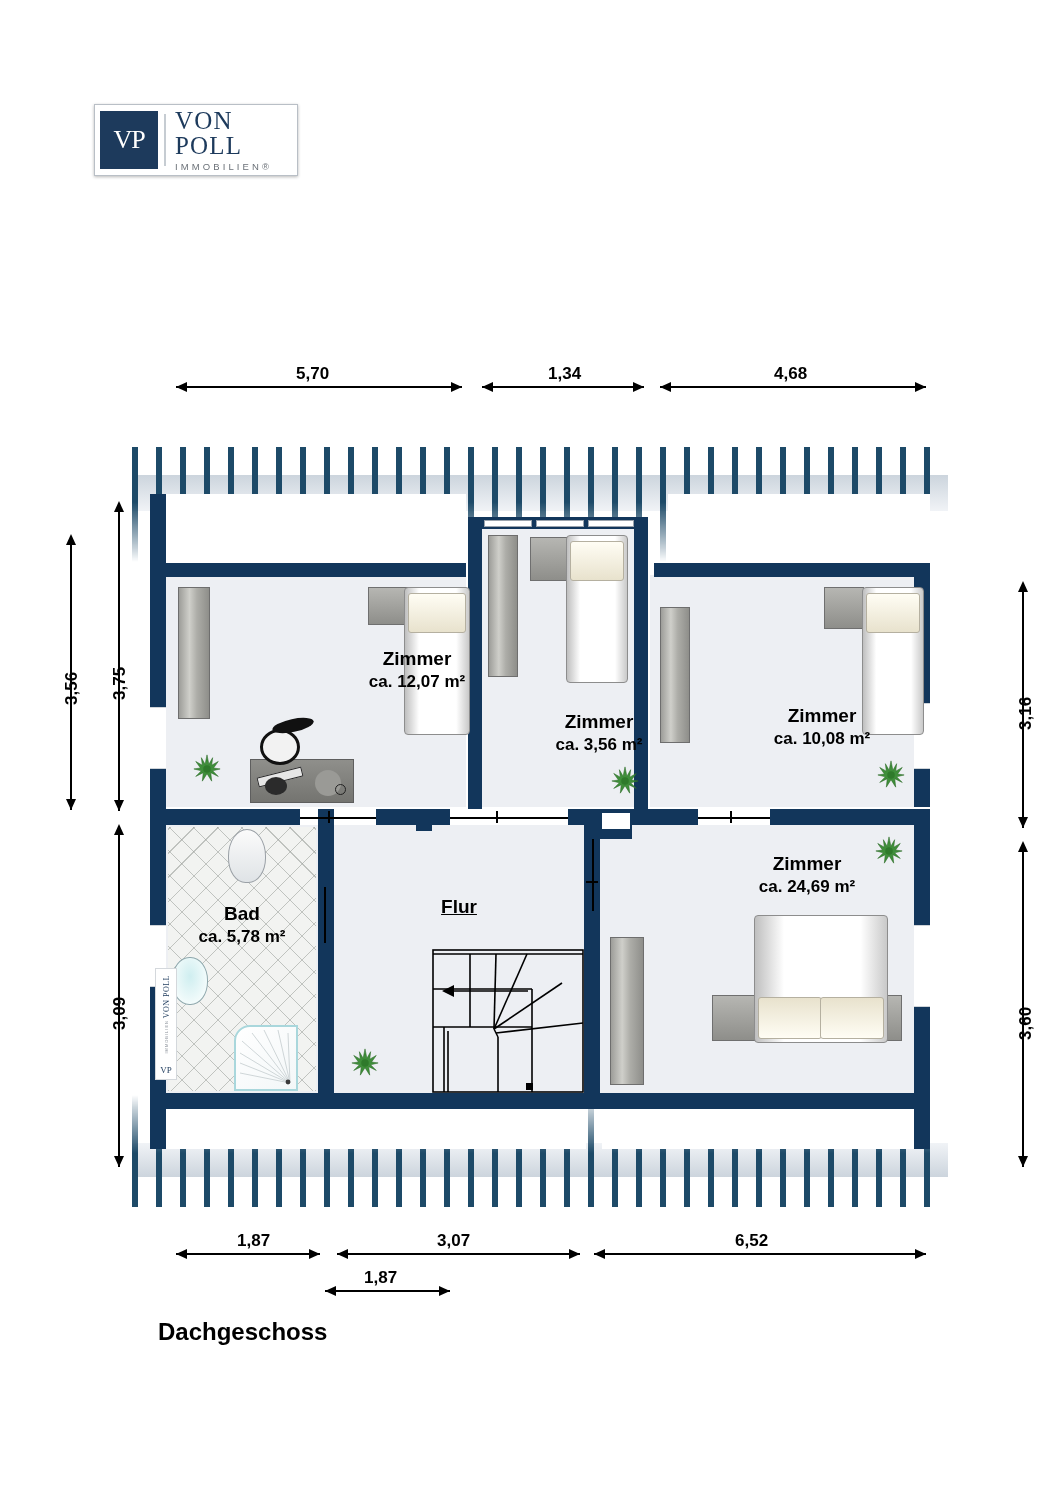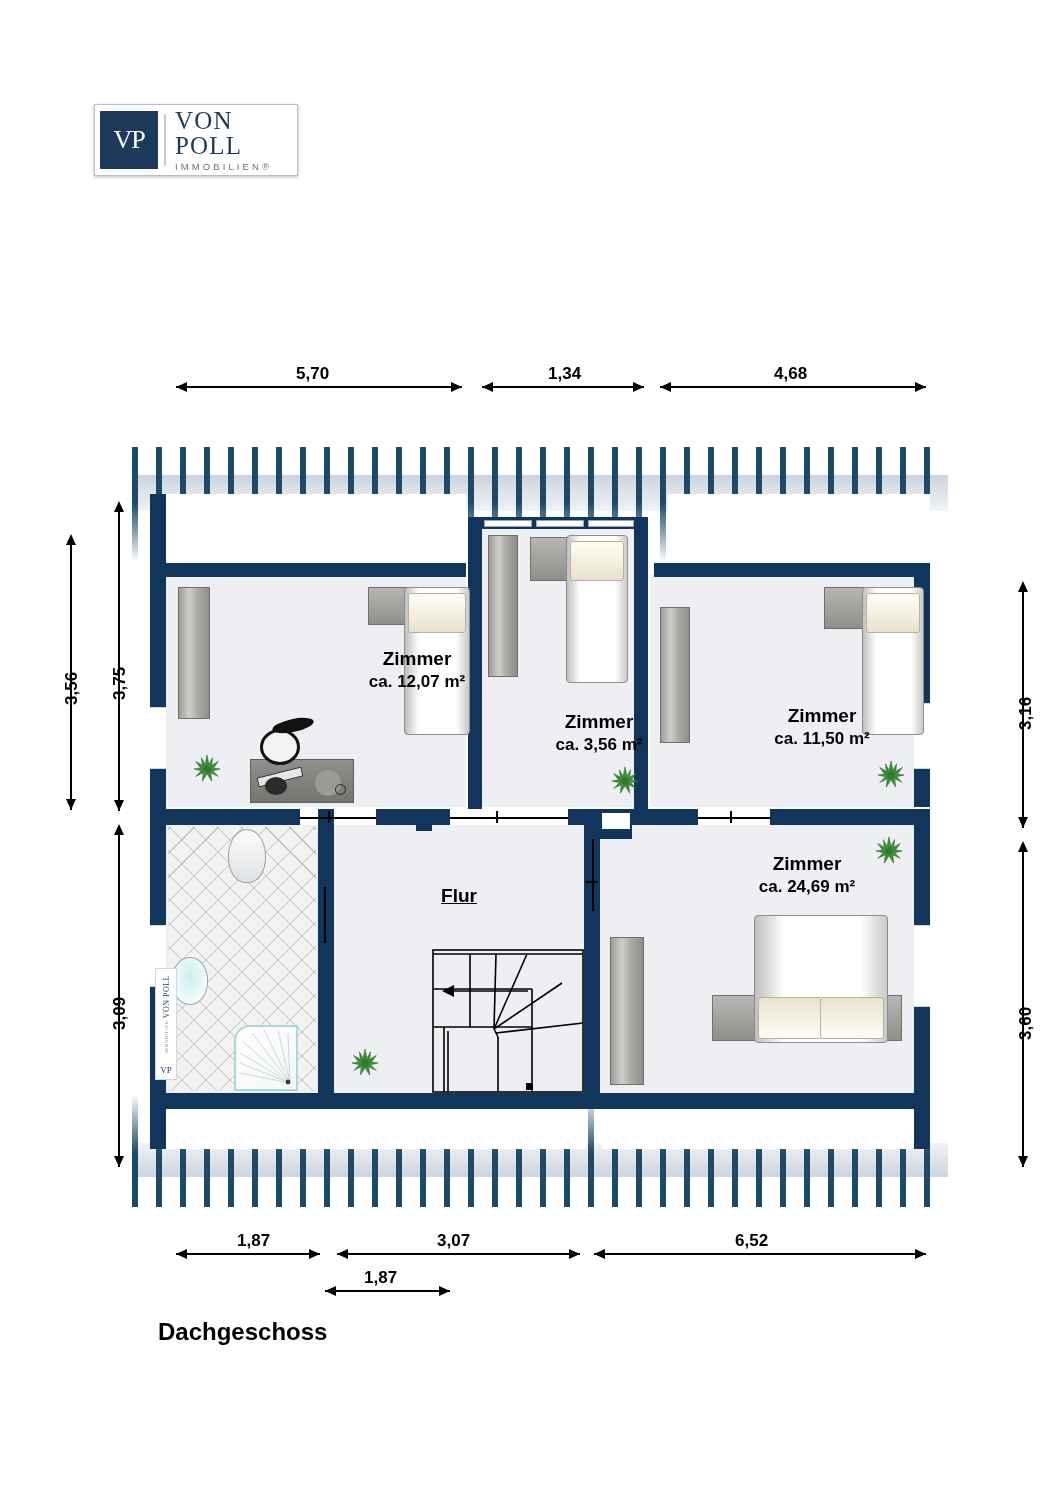--- a/index.html
+++ b/index.html
@@ -368,27 +368,31 @@
   <div class="roomlbl" style="left:190px;top:200px;width:190px;">
     <div class="nm">Zimmer</div>
     <div class="ar">ca. 12,07 m²</div>
   </div>
   <div class="roomlbl" style="left:372px;top:263px;width:190px;">
     <div class="nm">Zimmer</div>
     <div class="ar">ca. 3,56 m²</div>
   </div>
   <div class="roomlbl" style="left:595px;top:257px;width:190px;">
     <div class="nm">Zimmer</div>
-    <div class="ar">ca. 11,50 m²</div>
+    <div class="ar">ca. 10,08 m²</div>
   </div>
   <div class="roomlbl" style="left:580px;top:405px;width:190px;">
     <div class="nm">Zimmer</div>
     <div class="ar">ca. 24,69 m²</div>
   </div>
-  <div class="roomlbl" style="left:232px;top:437px;width:190px;text-decoration:underline;">
+  <div class="roomlbl" style="left:22px;top:455px;width:176px;">
+    <div class="nm">Bad</div>
+    <div class="ar">ca. 5,78 m²</div>
+  </div>
+  <div class="roomlbl" style="left:232px;top:448px;width:190px;text-decoration:underline;">
     <div class="nm">Flur</div>
   </div>
 </div>
 
 <div class="wm">
   <div class="w1">VON POLL</div>
   <div class="w2">IMMOBILIEN</div>
   <div class="w3">VP</div>
 </div>
 

